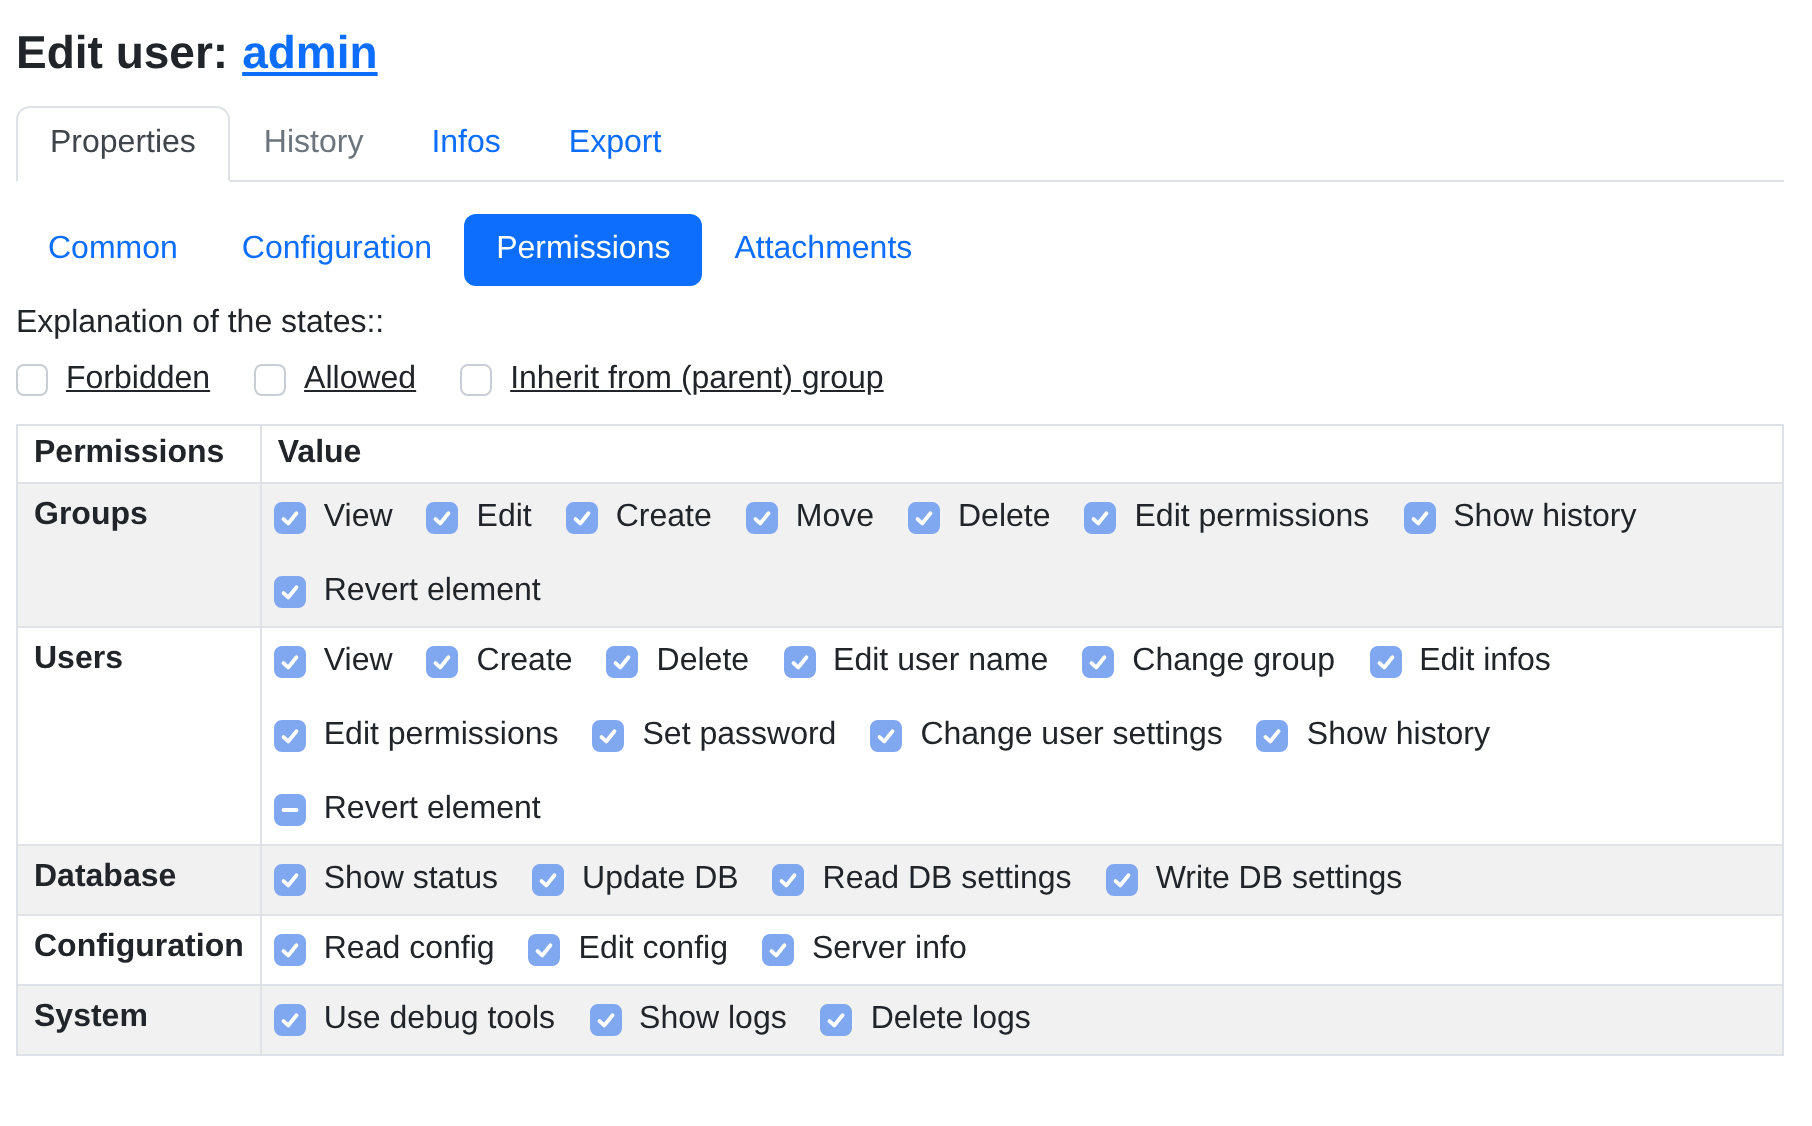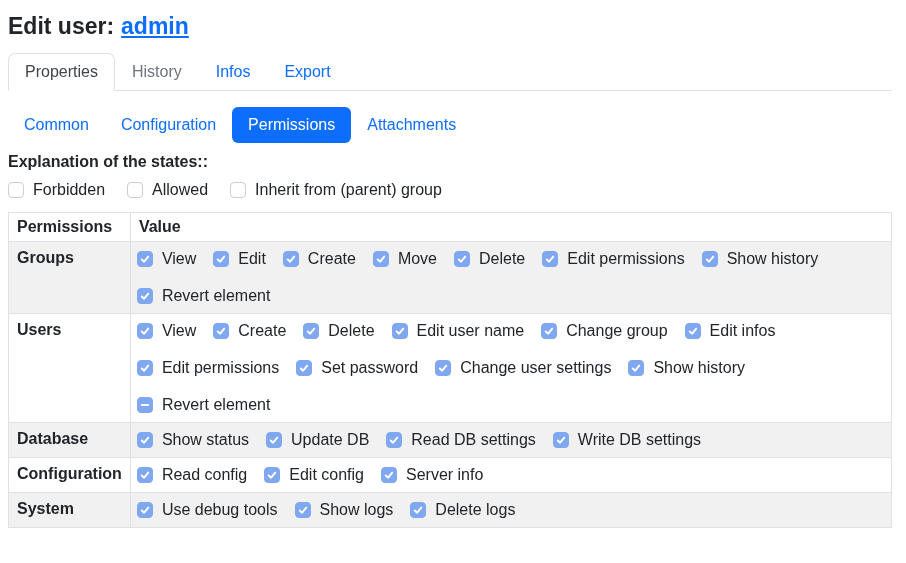--- a/index.html
+++ b/index.html
@@ -37,22 +37,22 @@
 
   
   .nav-pills{display:flex;margin-top:16px;width:884px;}
   .nav-pills .pill{
     padding:8px 16px;color:var(--accent);cursor:pointer;line-height:20px;border-radius:6px;
   }
   .nav-pills .pill.active{background:var(--accent);color:#fff;}
 
   
   .legend{margin-top:9px;}
-  .legend-title{font-weight:700;font-size:16px;line-height:19px;}
-  .legend-options{display:flex;column-gap:22px;margin-top:9px;align-items:flex-end;}
+  .legend-title{font-weight:400;font-size:16px;line-height:19px;}
+  .legend-options{display:flex;column-gap:22px;margin-top:9px;align-items:flex-end;text-decoration:underline;}
 
   
   .cb-item{display:flex;align-items:center;column-gap:9px;line-height:20px;white-space:nowrap;}
   .cb{
     width:16px;height:16px;border-radius:4px;flex:0 0 16px;
     display:inline-flex;align-items:center;justify-content:center;
   }
   .cb.unchecked{background:#fff;border:1px solid #c9ced4;}
   .cb.checked,.cb.indeterminate{background:var(--cb-blue);border:1px solid var(--cb-blue);}
   .cb svg{display:block;}

